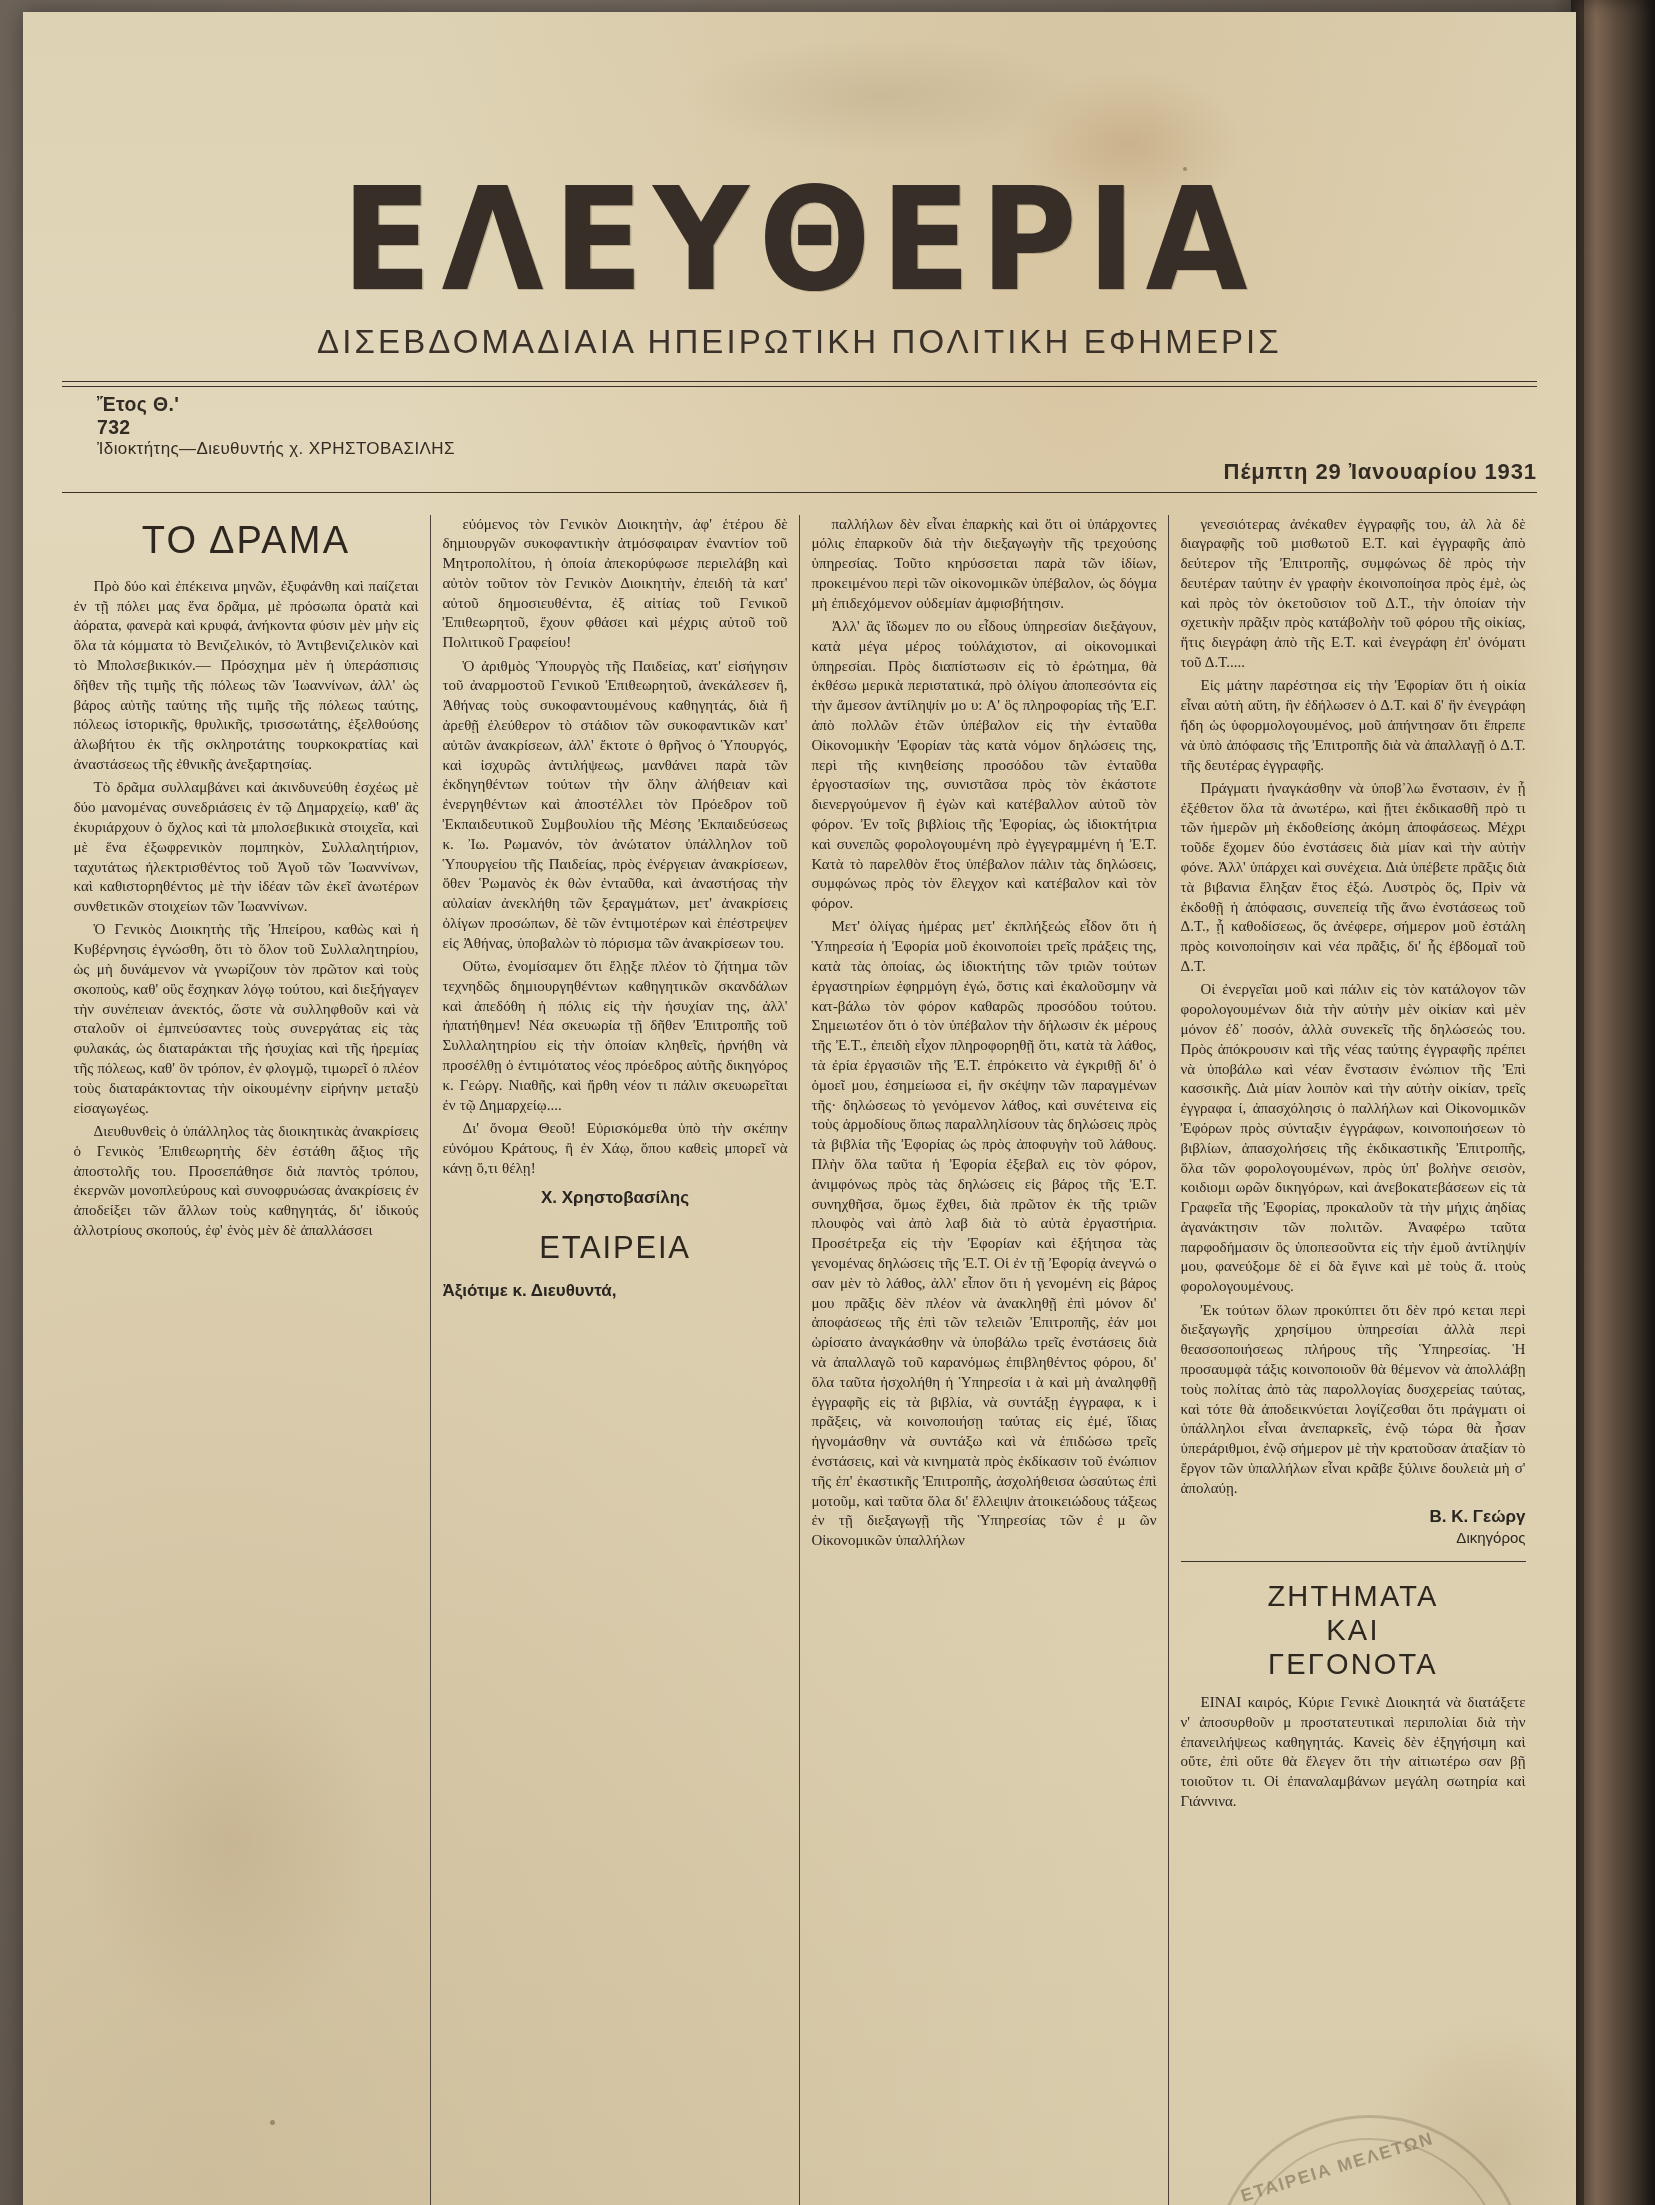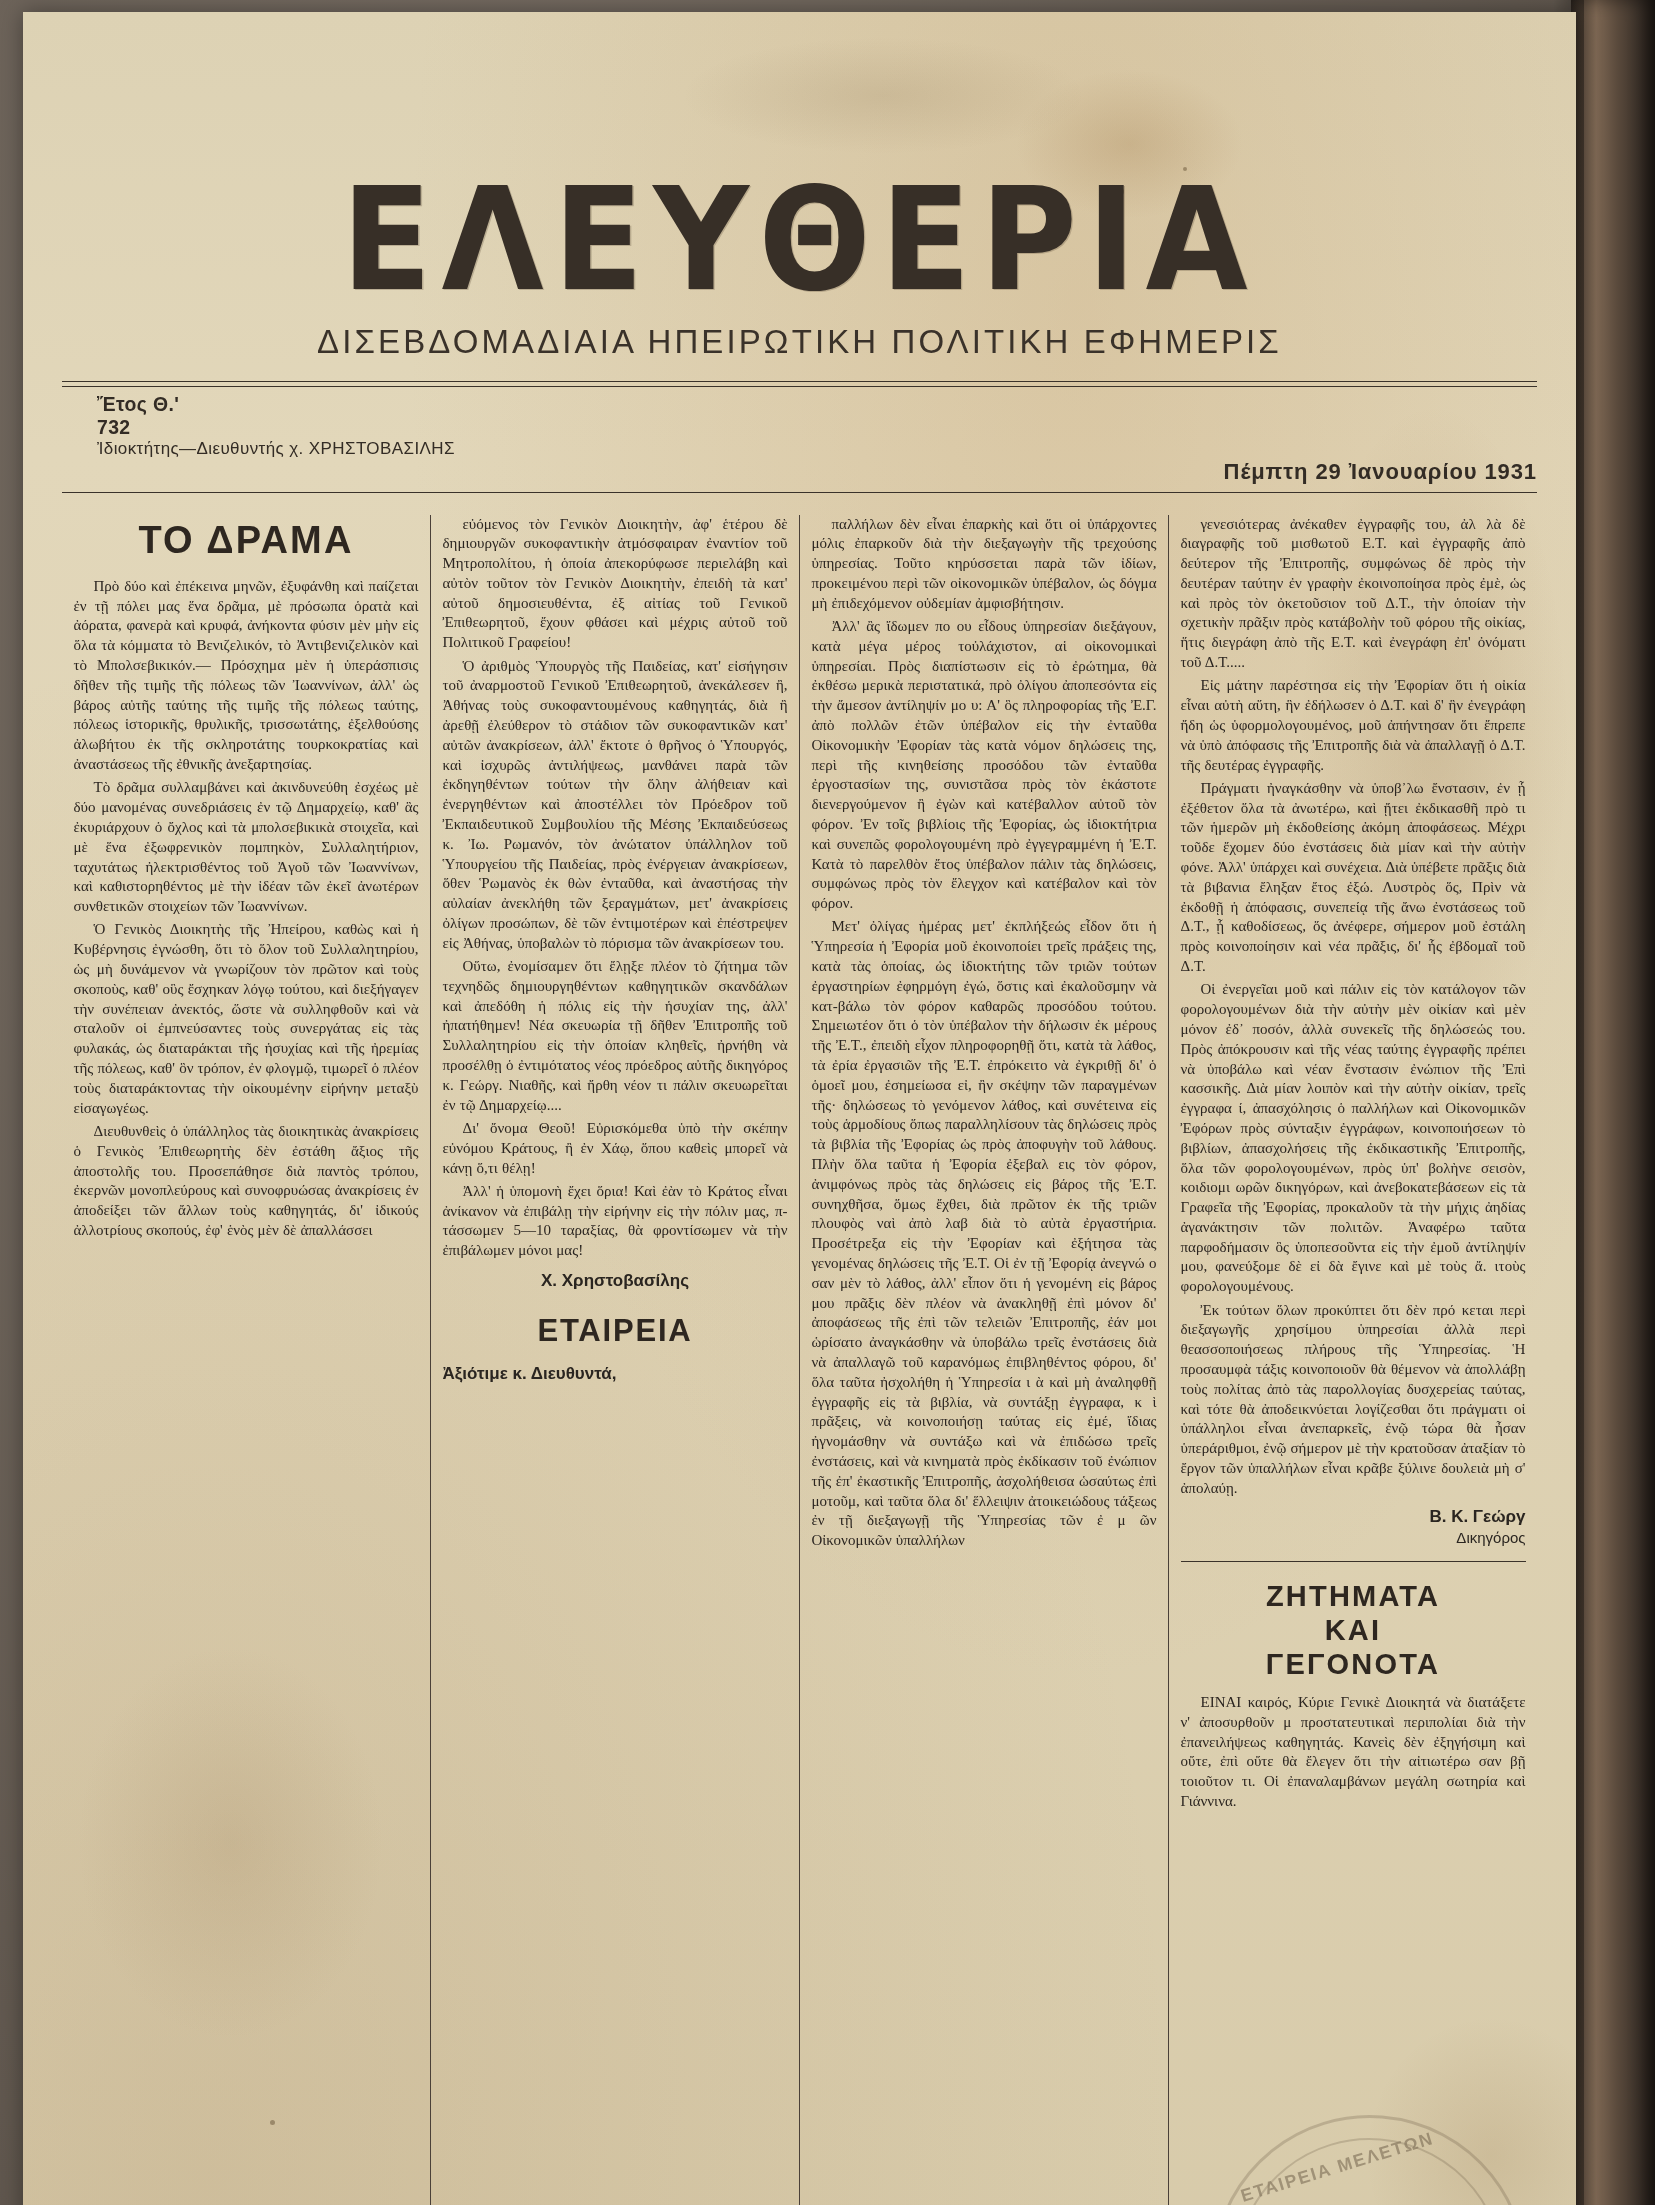--- a/index.html
+++ b/index.html
@@ -141,21 +141,21 @@
   .col {
     position: relative;
     flex: 1 1 0;
     padding: 0 11.5px;
     box-sizing: border-box;
   }
   .col + .col { border-left: 1.3px solid #4a4038; }
 
   .headline {
     font-family: "Liberation Sans", sans-serif;
-    font-weight: bold;
+    font-weight: normal;
     font-size: 38px;
     letter-spacing: 2.2px;
     text-align: center;
     margin: 4.4px 0 15px 0;
     color: #2e2720;
   }
   .headline.small {
     font-size: 31px;
     letter-spacing: 1.8px;
     margin-top: 22px;
@@ -285,21 +285,20 @@
       <p class="body">Τὸ δρᾶμα συλλαμβάνει καὶ ἀκινδυνεύθη ἐσχέως μὲ δύο μανομένας συνεδριάσεις ἐν τῷ Δημαρχείῳ, καθ' ἃς ἐκυριάρχουν ὁ ὄχλος καὶ τὰ μπολσεβικικὰ στοιχεῖα, καὶ μὲ ἕνα ἐξωφρενικὸν πομπηκὸν, Συλλαλητήριον, ταχυτάτως ἠλεκτρισθέντος τοῦ Ἀγοῦ τῶν Ἰωαννίνων, καὶ καθιστορηθέντος μὲ τὴν ἰδέαν τῶν ἐκεῖ ἀνωτέρων συνθετικῶν στοιχείων τῶν Ἰωαννίνων.</p>
       <p class="body">Ὁ Γενικὸς Διοικητὴς τῆς Ἠπείρου, καθὼς καὶ ἡ Κυβέρνησις ἐγνώσθη, ὅτι τὸ ὅλον τοῦ Συλλαλητηρίου, ὡς μὴ δυνάμενον νὰ γνωρίζουν τὸν πρῶτον καὶ τοὺς σκοποὺς, καθ' οὓς ἔσχηκαν λόγῳ τούτου, καὶ διεξήγαγεν τὴν συνέπειαν ἀνεκτός, ὥστε νὰ συλληφθοῦν καὶ νὰ σταλοῦν οἱ ἐμπνεύσαντες τοὺς συνεργάτας εἰς τὰς φυλακάς, ὡς διαταράκται τῆς ἡσυχίας καὶ τῆς ἠρεμίας τῆς πόλεως, καθ' ὃν τρόπον, ἐν φλογμῷ, τιμωρεῖ ὁ πλέον τοὺς διαταράκτοντας τὴν οἰκουμένην εἰρήνην μεταξὺ εἰσαγωγέως.</p>
       <p class="body">Διευθυνθεὶς ὁ ὑπάλληλος τὰς διοικητικὰς ἀνακρίσεις ὁ Γενικὸς Ἐπιθεωρητὴς δὲν ἐστάθη ἄξιος τῆς ἀποστολῆς του. Προσεπάθησε διὰ παντὸς τρόπου, ἐκερνῶν μονοπλεύρους καὶ συνοφρυώσας ἀνακρίσεις ἐν ἀποδείξει τῶν ἄλλων τοὺς καθηγητάς, δι' ἰδικούς ἀλλοτρίους σκοπούς, ἐφ' ἑνὸς μὲν δὲ ἀπαλλάσσει</p>
     </div>
 
     <div class="col">
       <p class="body">εὐόμενος τὸν Γενικὸν Διοικητὴν, ἀφ' ἑτέρου δὲ δημιουργῶν συκοφαντικὴν ἀτμόσφαιραν ἐναντίον τοῦ Μητροπολίτου, ἡ ὁποία ἀπεκορύφωσε περιελάβη καὶ αὐτὸν τοῦτον τὸν Γενικὸν Διοικητὴν, ἐπειδὴ τὰ κατ' αὐτοῦ δημοσιευθέντα, ἐξ αἰτίας τοῦ Γενικοῦ Ἐπιθεωρητοῦ, ἔχουν φθάσει καὶ μέχρις αὐτοῦ τοῦ Πολιτικοῦ Γραφείου!</p>
       <p class="body">Ὁ ἀριθμὸς Ὑπουργὸς τῆς Παιδείας, κατ' εἰσήγησιν τοῦ ἀναρμοστοῦ Γενικοῦ Ἐπιθεωρητοῦ, ἀνεκάλεσεν ἢ, Ἀθήνας τοὺς συκοφαντουμένους καθηγητάς, διὰ ἢ ἀρεθῇ ἐλεύθερον τὸ στάδιον τῶν συκοφαντικῶν κατ' αὐτῶν ἀνακρίσεων, ἀλλ' ἔκτοτε ὁ θρῆνος ὁ Ὑπουργός, καὶ ἰσχυρῶς ἀντιλήψεως, μανθάνει παρὰ τῶν ἐκδηγηθέντων τούτων τὴν ὅλην ἀλήθειαν καὶ ἐνεργηθέντων καὶ ἀποστέλλει τὸν Πρόεδρον τοῦ Ἐκπαιδευτικοῦ Συμβουλίου τῆς Μέσης Ἐκπαιδεύσεως κ. Ἰω. Ρωμανόν, τὸν ἀνώτατον ὑπάλληλον τοῦ Ὑπουργείου τῆς Παιδείας, πρὸς ἐνέργειαν ἀνακρίσεων, ὅθεν Ῥωμανὸς ἐκ θὼν ἐνταῦθα, καὶ ἀναστήσας τὴν αὐλαίαν ἀνεκλήθη τῶν ξεραγμάτων, μετ' ἀνακρίσεις ὀλίγων προσώπων, δὲ τῶν ἐντιμοτέρων καὶ ἐπέστρεψεν εἰς Ἀθήνας, ὑποβαλὼν τὸ πόρισμα τῶν ἀνακρίσεων του.</p>
       <p class="body">Οὕτω, ἐνομίσαμεν ὅτι ἔλῃξε πλέον τὸ ζήτημα τῶν τεχνηδῶς δημιουργηθέντων καθηγητικῶν σκανδάλων καὶ ἀπεδόθη ἡ πόλις εἰς τὴν ἡσυχίαν της, ἀλλ' ἠπατήθημεν! Νέα σκευωρία τῇ δῆθεν Ἐπιτροπῆς τοῦ Συλλαλητηρίου εἰς τὴν ὁποίαν κληθεῖς, ἠρνήθη νὰ προσέλθῃ ὁ ἐντιμότατος νέος πρόεδρος αὐτῆς δικηγόρος κ. Γεώργ. Νιαθῆς, καὶ ἤρθη νέον τι πάλιν σκευωρεῖται ἐν τῷ Δημαρχείῳ....</p>
       <p class="body">Δι' ὄνομα Θεοῦ! Εὐρισκόμεθα ὑπὸ τὴν σκέπην εὐνόμου Κράτους, ἢ ἐν Χάῳ, ὅπου καθεὶς μπορεῖ νὰ κάνῃ ὅ,τι θέλῃ!</p>
-      <p class="body">Ἀλλ' ἡ ὑπομονὴ ἔχει ὅρια! Καὶ ἐὰν τὸ Κράτος εἶναι ἀνίκανον νὰ ἐπιβάλῃ τὴν εἰρήνην εἰς τὴν πόλιν μας, π-τάσσωμεν 5—10 ταραξίας, θὰ φροντίσωμεν νὰ τὴν ἐπιβάλωμεν μόνοι μας!</p>
       <div class="sig">Χ. Χρηστοβασίλης</div>
       <div class="headline small">ΕΤΑΙΡΕΙΑ</div>
       <div class="subhead">Ἀξιότιμε κ. Διευθυντά,</div>
     </div>
 
     <div class="col">
       <p class="body">παλλήλων δὲν εἶναι ἐπαρκὴς καὶ ὅτι οἱ ὑπάρχοντες μόλις ἐπαρκοῦν διὰ τὴν διεξαγωγὴν τῆς τρεχούσης ὑπηρεσίας. Τοῦτο κηρύσσεται παρὰ τῶν ἰδίων, προκειμένου περὶ τῶν οἰκονομικῶν ὑπέβαλον, ὡς δόγμα μὴ ἐπιδεχόμενον οὐδεμίαν ἀμφισβήτησιν.</p>
       <p class="body">Ἀλλ' ἂς ἴδωμεν πο ου εἶδους ὑπηρεσίαν διεξάγουν, κατὰ μέγα μέρος τοὐλάχιστον, αἱ οἰκονομικαὶ ὑπηρεσίαι. Πρὸς διαπίστωσιν εἰς τὸ ἐρώτημα, θὰ ἐκθέσω μερικὰ περιστατικά, πρὸ ὀλίγου ἀποπεσόντα εἰς τὴν ἄμεσον ἀντίληψίν μο υ: Α' ὃς πληροφορίας τῆς Ἐ.Γ. ἀπὸ πολλῶν ἐτῶν ὑπέβαλον εἰς τὴν ἐνταῦθα Οἰκονομικὴν Ἐφορίαν τὰς κατὰ νόμον δηλώσεις της, περὶ τῆς κινηθείσης προσόδου τῶν ἐνταῦθα ἐργοστασίων της, συνιστᾶσα πρὸς τὸν ἑκάστοτε διενεργούμενον ἢ ἐγὼν καὶ κατέβαλλον αὐτοῦ τὸν φόρον. Ἐν τοῖς βιβλίοις τῆς Ἐφορίας, ὡς ἰδιοκτήτρια καὶ συνεπῶς φορολογουμένη πρὸ ἐγγεγραμμένη ἡ Ἐ.Τ. Κατὰ τὸ παρελθὸν ἔτος ὑπέβαλον πάλιν τὰς δηλώσεις, συμφώνως πρὸς τὸν ἔλεγχον καὶ κατέβαλον καὶ τὸν φόρον.</p>
       <p class="body">Μετ' ὀλίγας ἡμέρας μετ' ἐκπλήξεώς εἶδον ὅτι ἡ Ὑπηρεσία ἡ Ἐφορία μοῦ ἐκοινοποίει τρεῖς πράξεις της, κατὰ τὰς ὁποίας, ὡς ἰδιοκτήτης τῶν τριῶν τούτων ἐργαστηρίων ἐφηρμόγη ἐγώ, ὅστις καὶ ἐκαλοῦσμην νὰ κατ-βάλω τὸν φόρον καθαρῶς προσόδου τούτου. Σημειωτέον ὅτι ὁ τὸν ὑπέβαλον τὴν δήλωσιν ἐκ μέρους τῆς Ἐ.Τ., ἐπειδὴ εἶχον πληροφορηθῇ ὅτι, κατὰ τὰ λάθος, τὰ ἐρία ἐργασιῶν τῆς Ἐ.Τ. ἐπρόκειτο νὰ ἐγκριθῇ δι' ὁ ὁμοεῖ μου, ἐσημείωσα εἰ, ἢν σκέψην τῶν παραγμένων τῆς· δηλώσεως τὸ γενόμενον λάθος, καὶ συνέτεινα εἰς τοὺς ἁρμοδίους ὅπως παραλληλίσουν τὰς δηλώσεις πρὸς τὰ βιβλία τῆς Ἐφορίας ὡς πρὸς ἀποφυγὴν τοῦ λάθους. Πλὴν ὅλα ταῦτα ἡ Ἐφορία ἐξεβαλ εις τὸν φόρον, ἀνιμφόνως πρὸς τὰς δηλώσεις εἰς βάρος τῆς Ἐ.Τ. συνηχθῆσα, ὅμως ἔχθει, διὰ πρῶτον ἐκ τῆς τριῶν πλουφὸς ναὶ ἀπὸ λαβ διὰ τὸ αὐτὰ ἐργαστήρια. Προσέτρεξα εἰς τὴν Ἐφορίαν καὶ ἐξήτησα τὰς γενομένας δηλώσεις τῆς Ἐ.Τ. Οἱ ἐν τῇ Ἐφορίᾳ ἀνεγνώ ο σαν μὲν τὸ λάθος, ἀλλ' εἶπον ὅτι ἡ γενομένη εἰς βάρος μου πρᾶξις δὲν πλέον νὰ ἀνακληθῇ ἐπὶ μόνον δι' ἀποφάσεως τῆς ἐπὶ τῶν τελειῶν Ἐπιτροπῆς, ἐάν μοι ὡρίσατο ἀναγκάσθην νὰ ὑποβάλω τρεῖς ἐνστάσεις διὰ νὰ ἀπαλλαγῶ τοῦ καρανόμως ἐπιβληθέντος φόρου, δι' ὅλα ταῦτα ἠσχολήθη ἡ Ὑπηρεσία ι ὰ καὶ μὴ ἀναληφθῇ ἐγγραφῆς εἰς τὰ βιβλία, νὰ συντάξῃ ἐγγραφα, κ ὶ πρᾶξεις, νὰ κοινοποιήσῃ ταύτας εἰς ἐμέ, ἴδιας ἠγνομάσθην νὰ συντάξω καὶ νὰ ἐπιδώσω τρεῖς ἐνστάσεις, καὶ νὰ κινηματὰ πρὸς ἐκδίκασιν τοῦ ἐνώπιον τῆς ἐπ' ἐκαστικῆς Ἐπιτροπῆς, ἀσχολήθεισα ὡσαύτως ἐπὶ μοτοῦμ, καὶ ταῦτα ὅλα δι' ἕλλειψιν ἀτοικειώδους τάξεως ἐν τῇ διεξαγωγῇ τῆς Ὑπηρεσίας τῶν ἐ μ ῶν Οἰκονομικῶν ὑπαλλήλων</p>
     </div>

